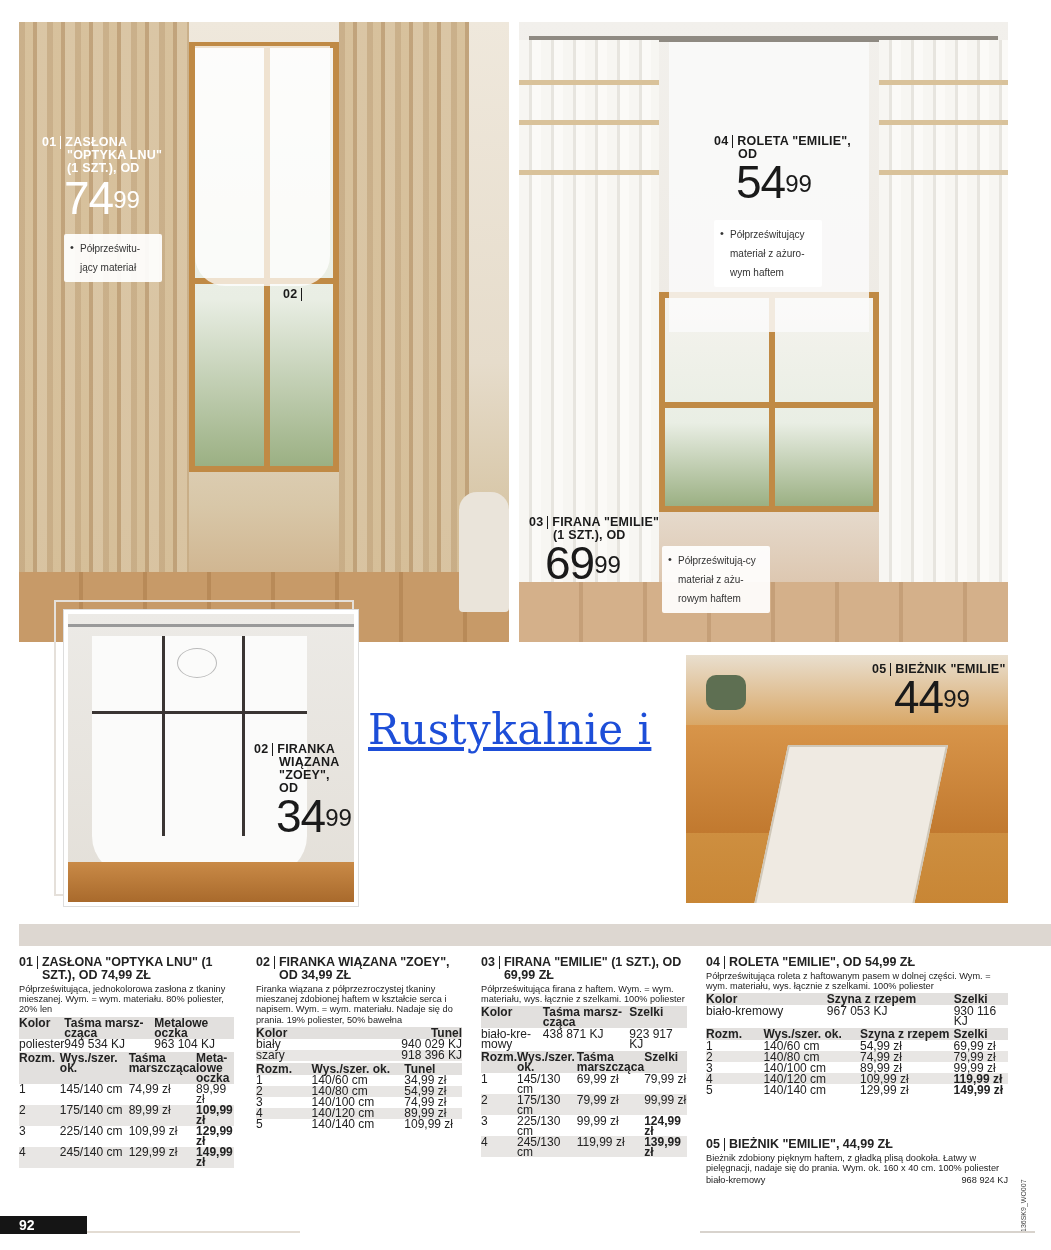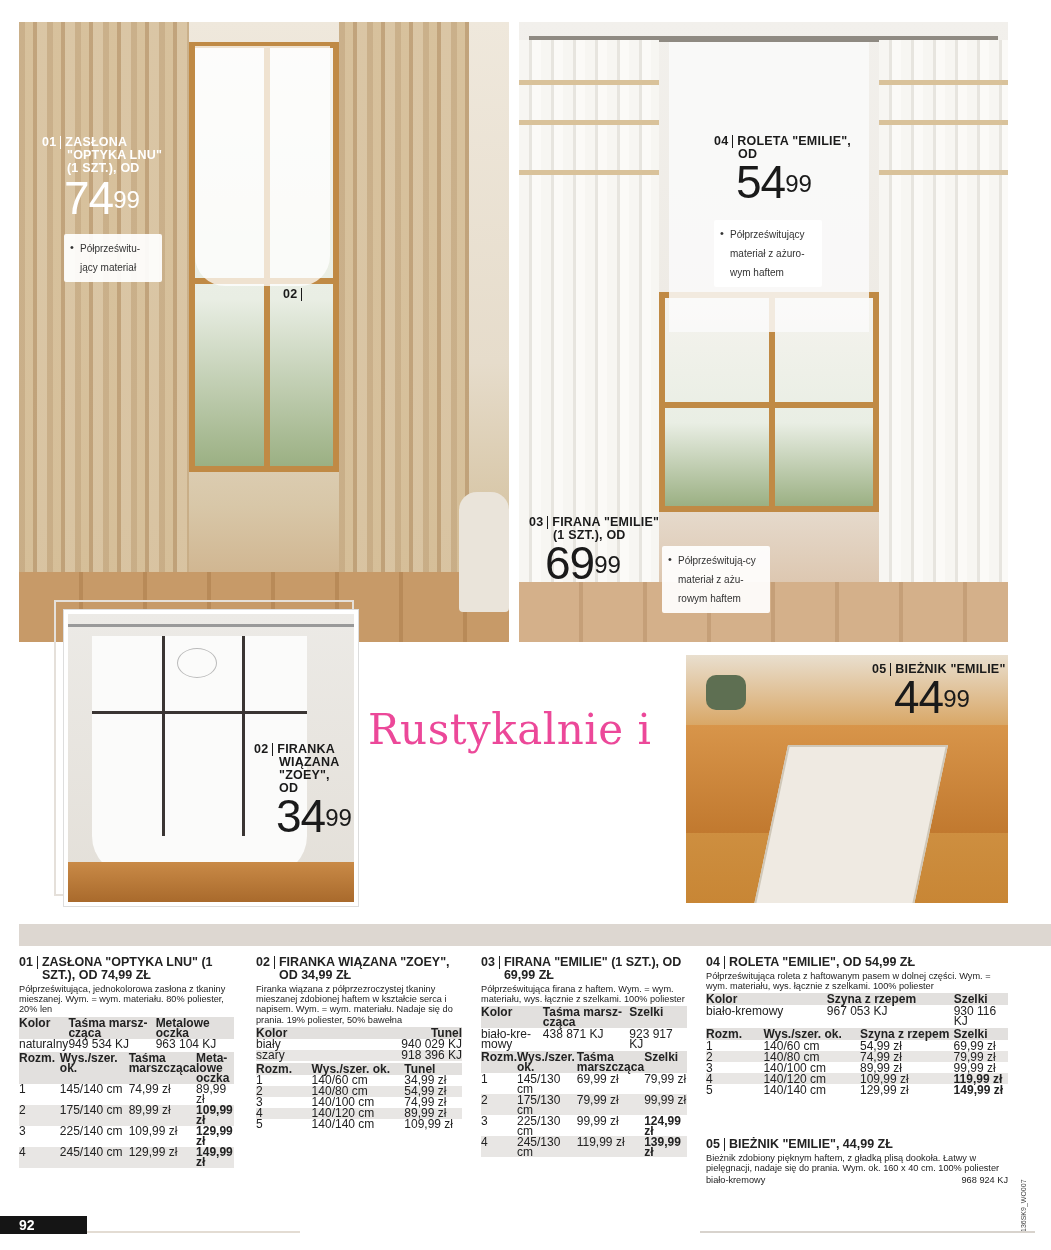--- a/index.html
+++ b/index.html
@@ -35,21 +35,21 @@
   .callout .lbl { font-weight: bold; font-size: 12.5px; line-height: 13px; letter-spacing: 0.2px; display: flex; }
   .callout .num { display: inline-block; padding-right: 4px; margin-right: 4px; border-right: 1px solid currentColor; height: 13px; }
   .callout .price { font-size: 46px; line-height: 42px; font-weight: normal; letter-spacing: -1px; white-space: nowrap; }
   .callout .price sup { font-size: 24px; vertical-align: top; position: relative; top: 2px; letter-spacing: 0; }
   .white { color: #fff; }
   .dark { color: #1a1a1a; }
   .bubble { position: absolute; background: rgba(255,255,255,.92); font-size: 10px; line-height: 19px; color: #333; padding: 5px 8px 5px 16px; border-radius: 2px; }
   .bubble::before { content: "•"; position: absolute; left: 6px; top: 4px; font-size: 11px; }
 
   .headline { position: absolute; left: 368px; top: 704px; font-family: "DejaVu Serif", serif; font-weight: normal; font-size: 42px; line-height: 52px; color: #8f847b; letter-spacing: 0.5px; }
-  .headline .l1 { color: #ec4899; }
+  .headline .l1 { color: #1d4ed8; text-decoration: underline; }
   .headline .l2 { color: #7a6e66; }
 
   .band { position: absolute; left: 19px; right: 0; top: 924px; height: 22px; background: #ddd7d1; }
 
   
   .col { position: absolute; top: 956px; font-size: 9.2px; line-height: 10.2px; color: #222; }
   .col h3 { font-size: 12.5px; line-height: 13px; font-weight: bold; margin-bottom: 2px; display: flex; }
   .col h3 .num { padding-right: 4px; margin-right: 4px; border-right: 1px solid #222; height: 13px; flex-shrink: 0; }
   .col .desc { margin-bottom: 2px; }
   table.spec { width: 100%; border-collapse: collapse; font-size: 12px; line-height: 10px; margin-bottom: 2px; }
@@ -186,21 +186,21 @@
     </h3>
   <div class="desc">Półprześwitująca, jednokolorowa zasłona z tkaniny mieszanej. Wym. = wym. materiału. 80% poliester, 20% len</div>
   <table class="spec">
     <tbody>
         <tr>
           <th>Kolor</th>
           <th>Taśma marsz-cząca</th>
           <th>Metalowe oczka</th>
         </tr>
     <tr>
-          <td>naturalny</td>
+          <td>poliester</td>
           <td>949 534 KJ</td>
           <td>963 104 KJ</td>
         </tr>
   </tbody>
     </table>
   <table class="spec">
     <tbody>
         <tr>
           <th style="width:19%">Rozm.</th>
           <th style="width:32%">Wys./szer. ok.</th>

